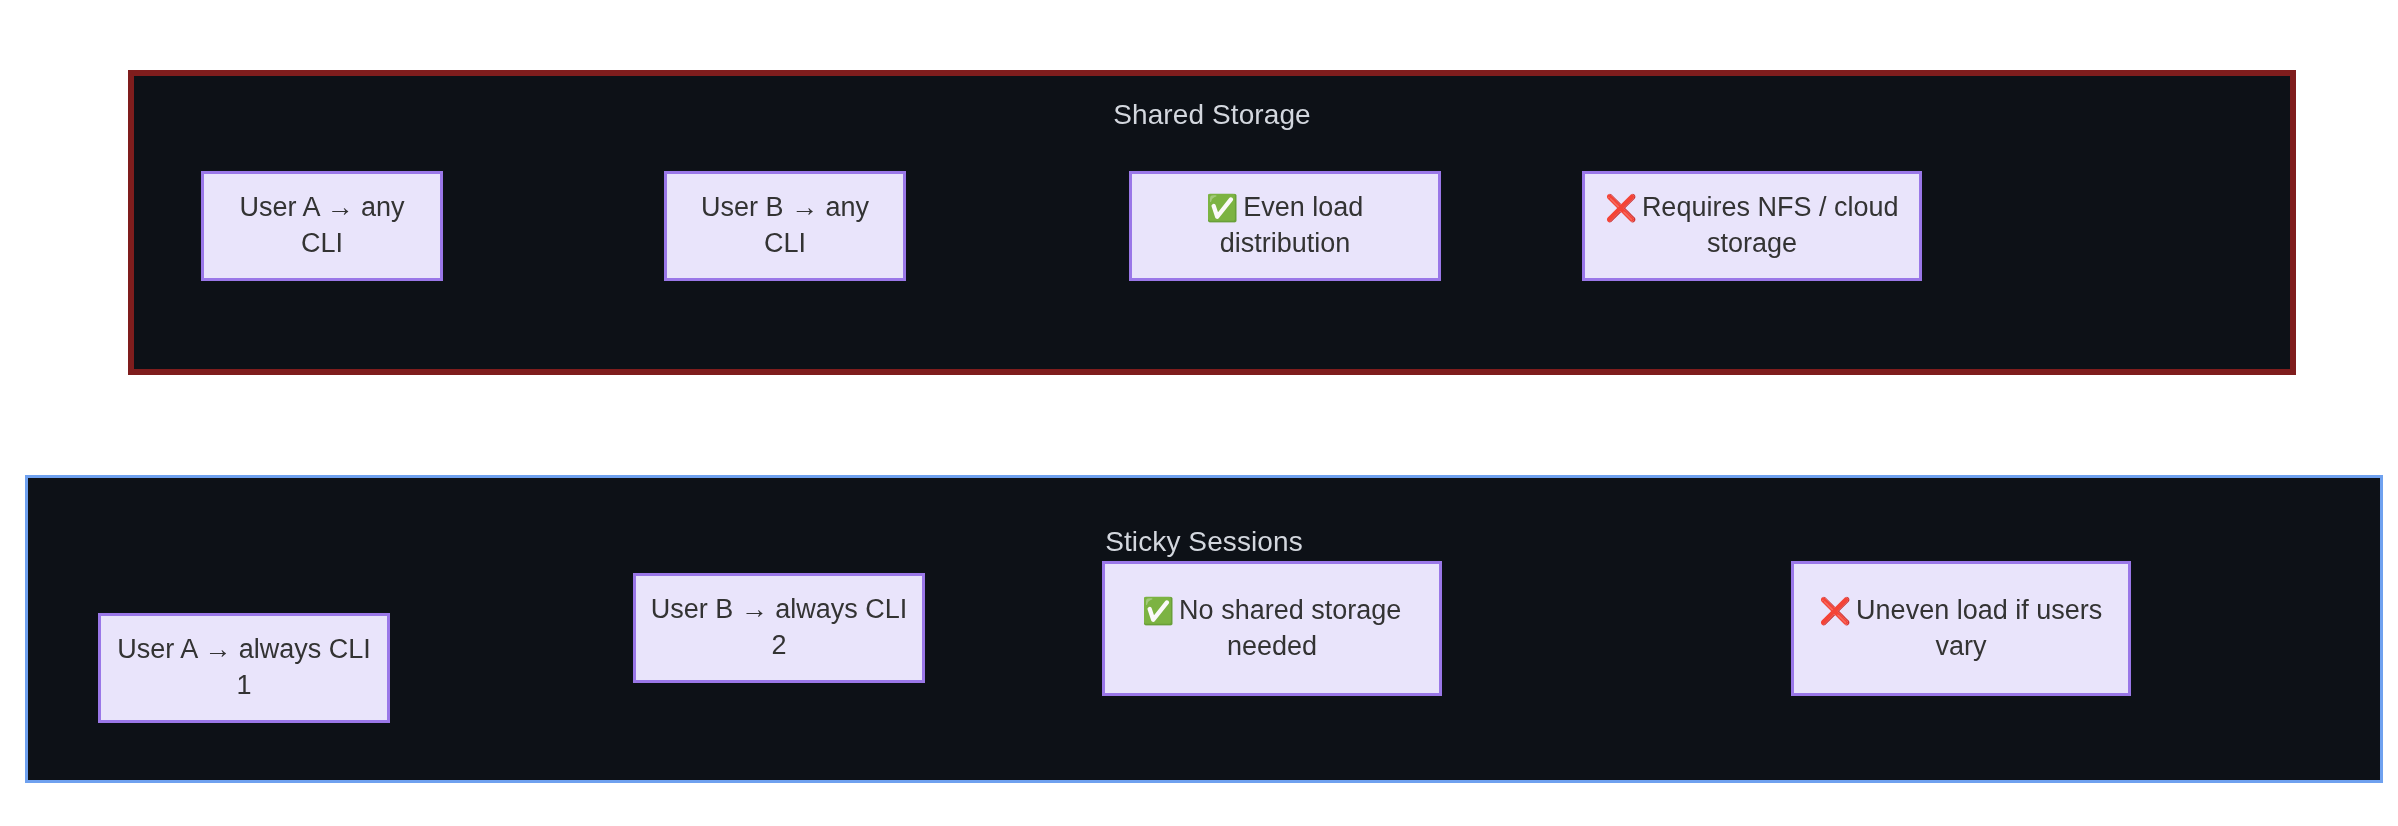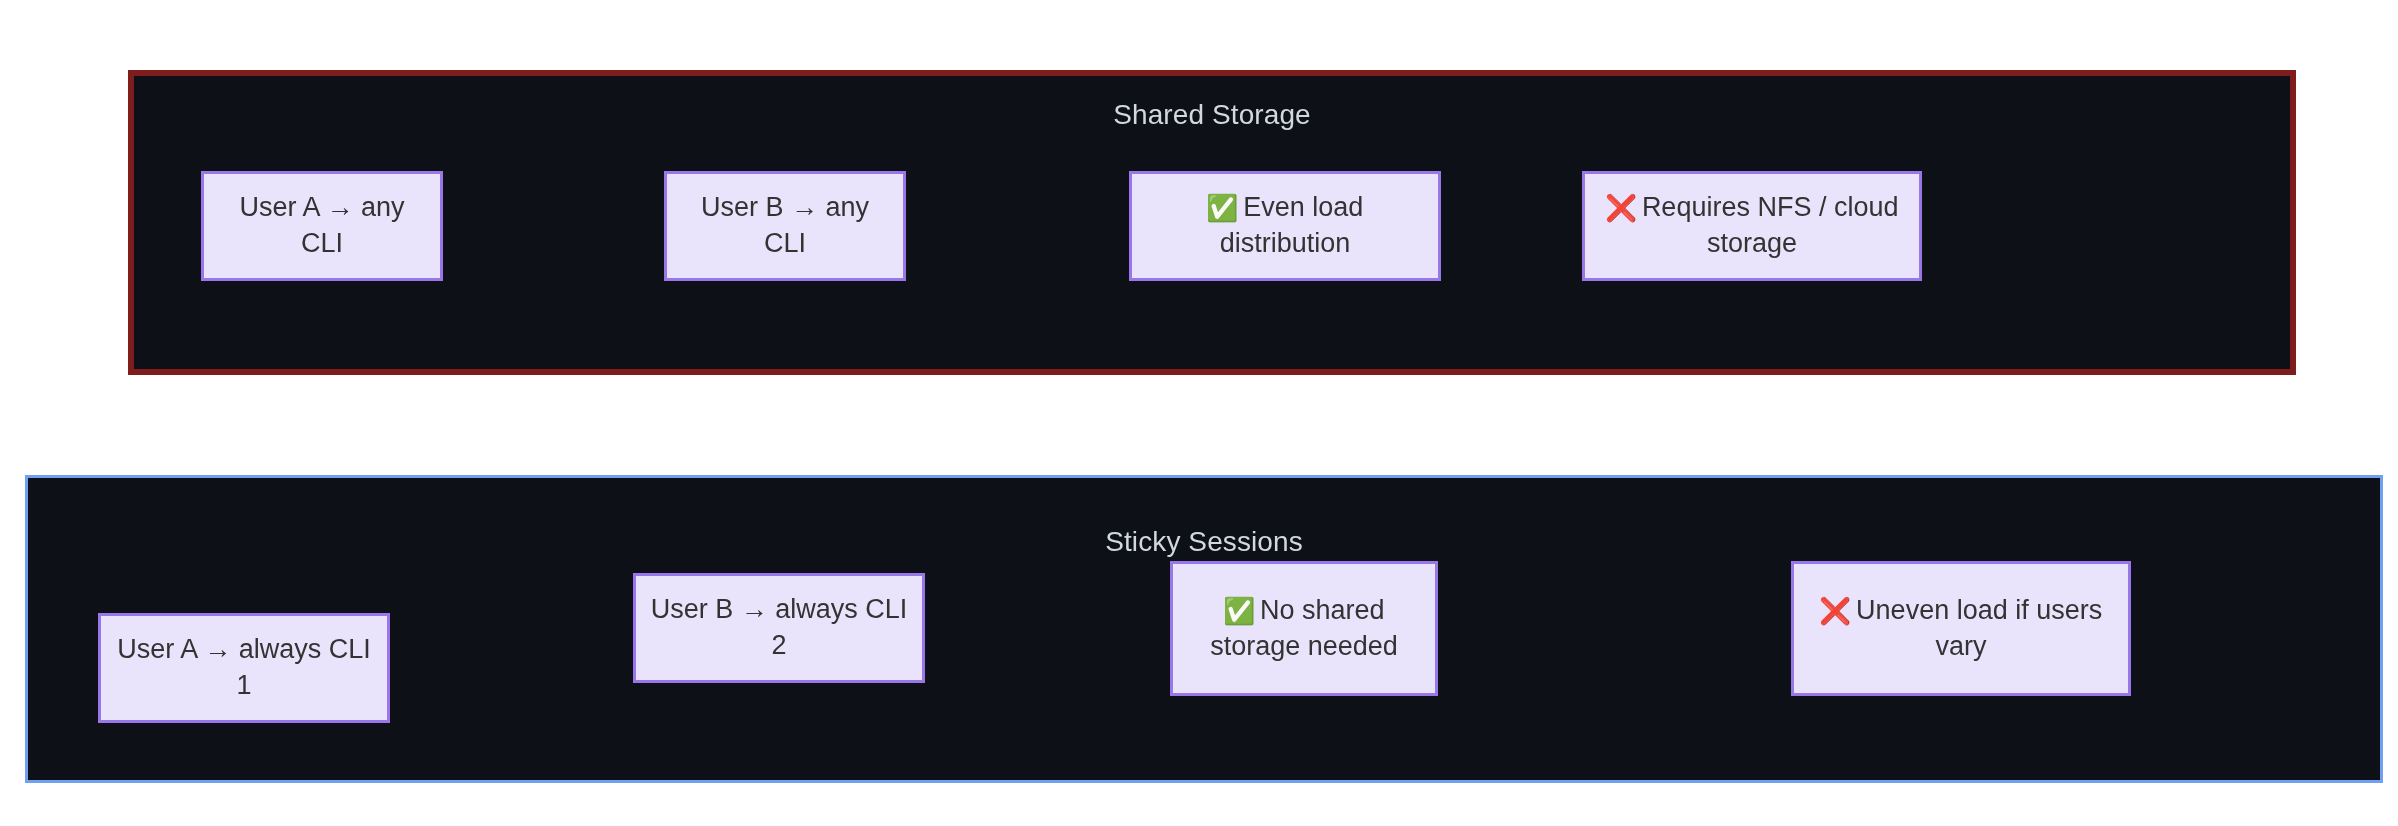--- a/index.html
+++ b/index.html
@@ -118,21 +118,21 @@
     <div class="panel-title">Sticky Sessions</div>
 
     <div class="node" style="left:70px; top:95px; width:292px; height:110px;margin-top:40px;">
       <span class="label">User A → always CLI 1</span>
     </div>
 
     <div class="node" style="left:605px; top:95px; width:292px; height:110px;">
       <span class="label">User B → always CLI 2</span>
     </div>
 
-    <div class="node" style="left:1142px; top:83px; width:268px; height:135px;">
+    <div class="node" style="left:1074px; top:83px; width:340px; height:135px;">
       <span class="label">
         <span class="mark ok">✅</span><span>No shared storage needed</span>
       </span>
     </div>
 
     <div class="node" style="left:1763px; top:83px; width:340px; height:135px;align-items:center;">
       <span class="label">
         <span class="mark bad">❌</span><span>Uneven load if users vary</span>
       </span>
     </div>

